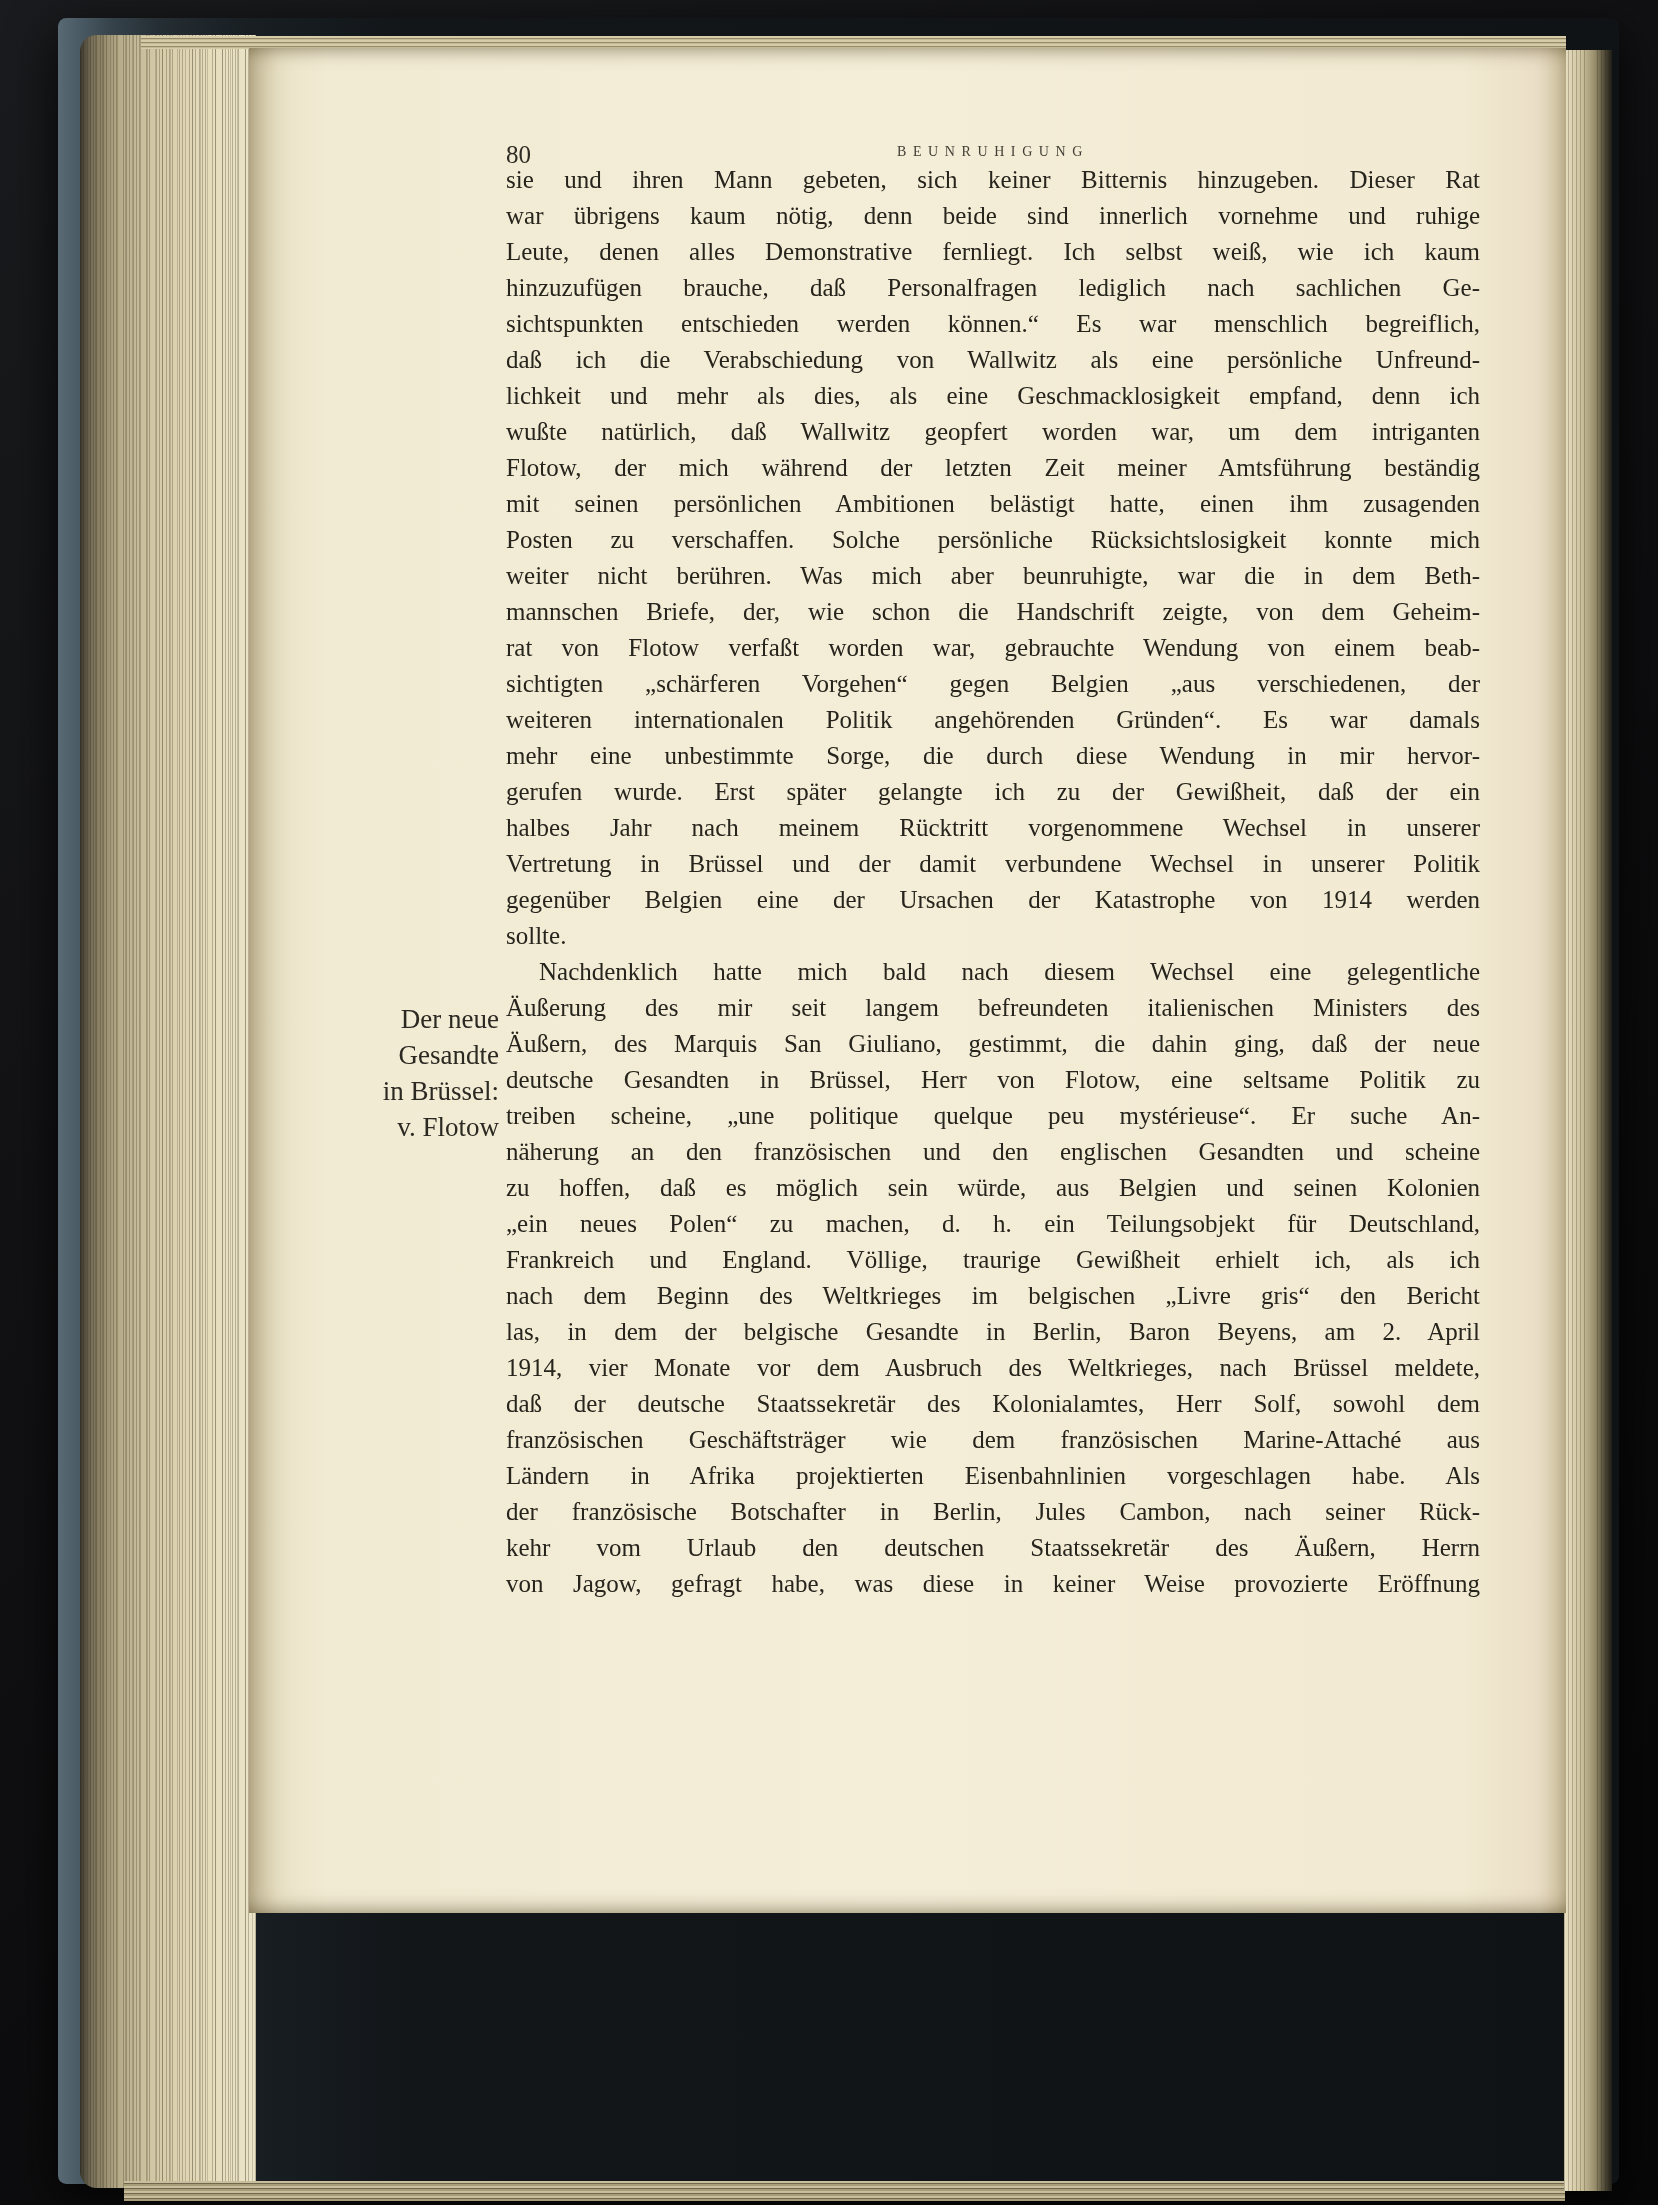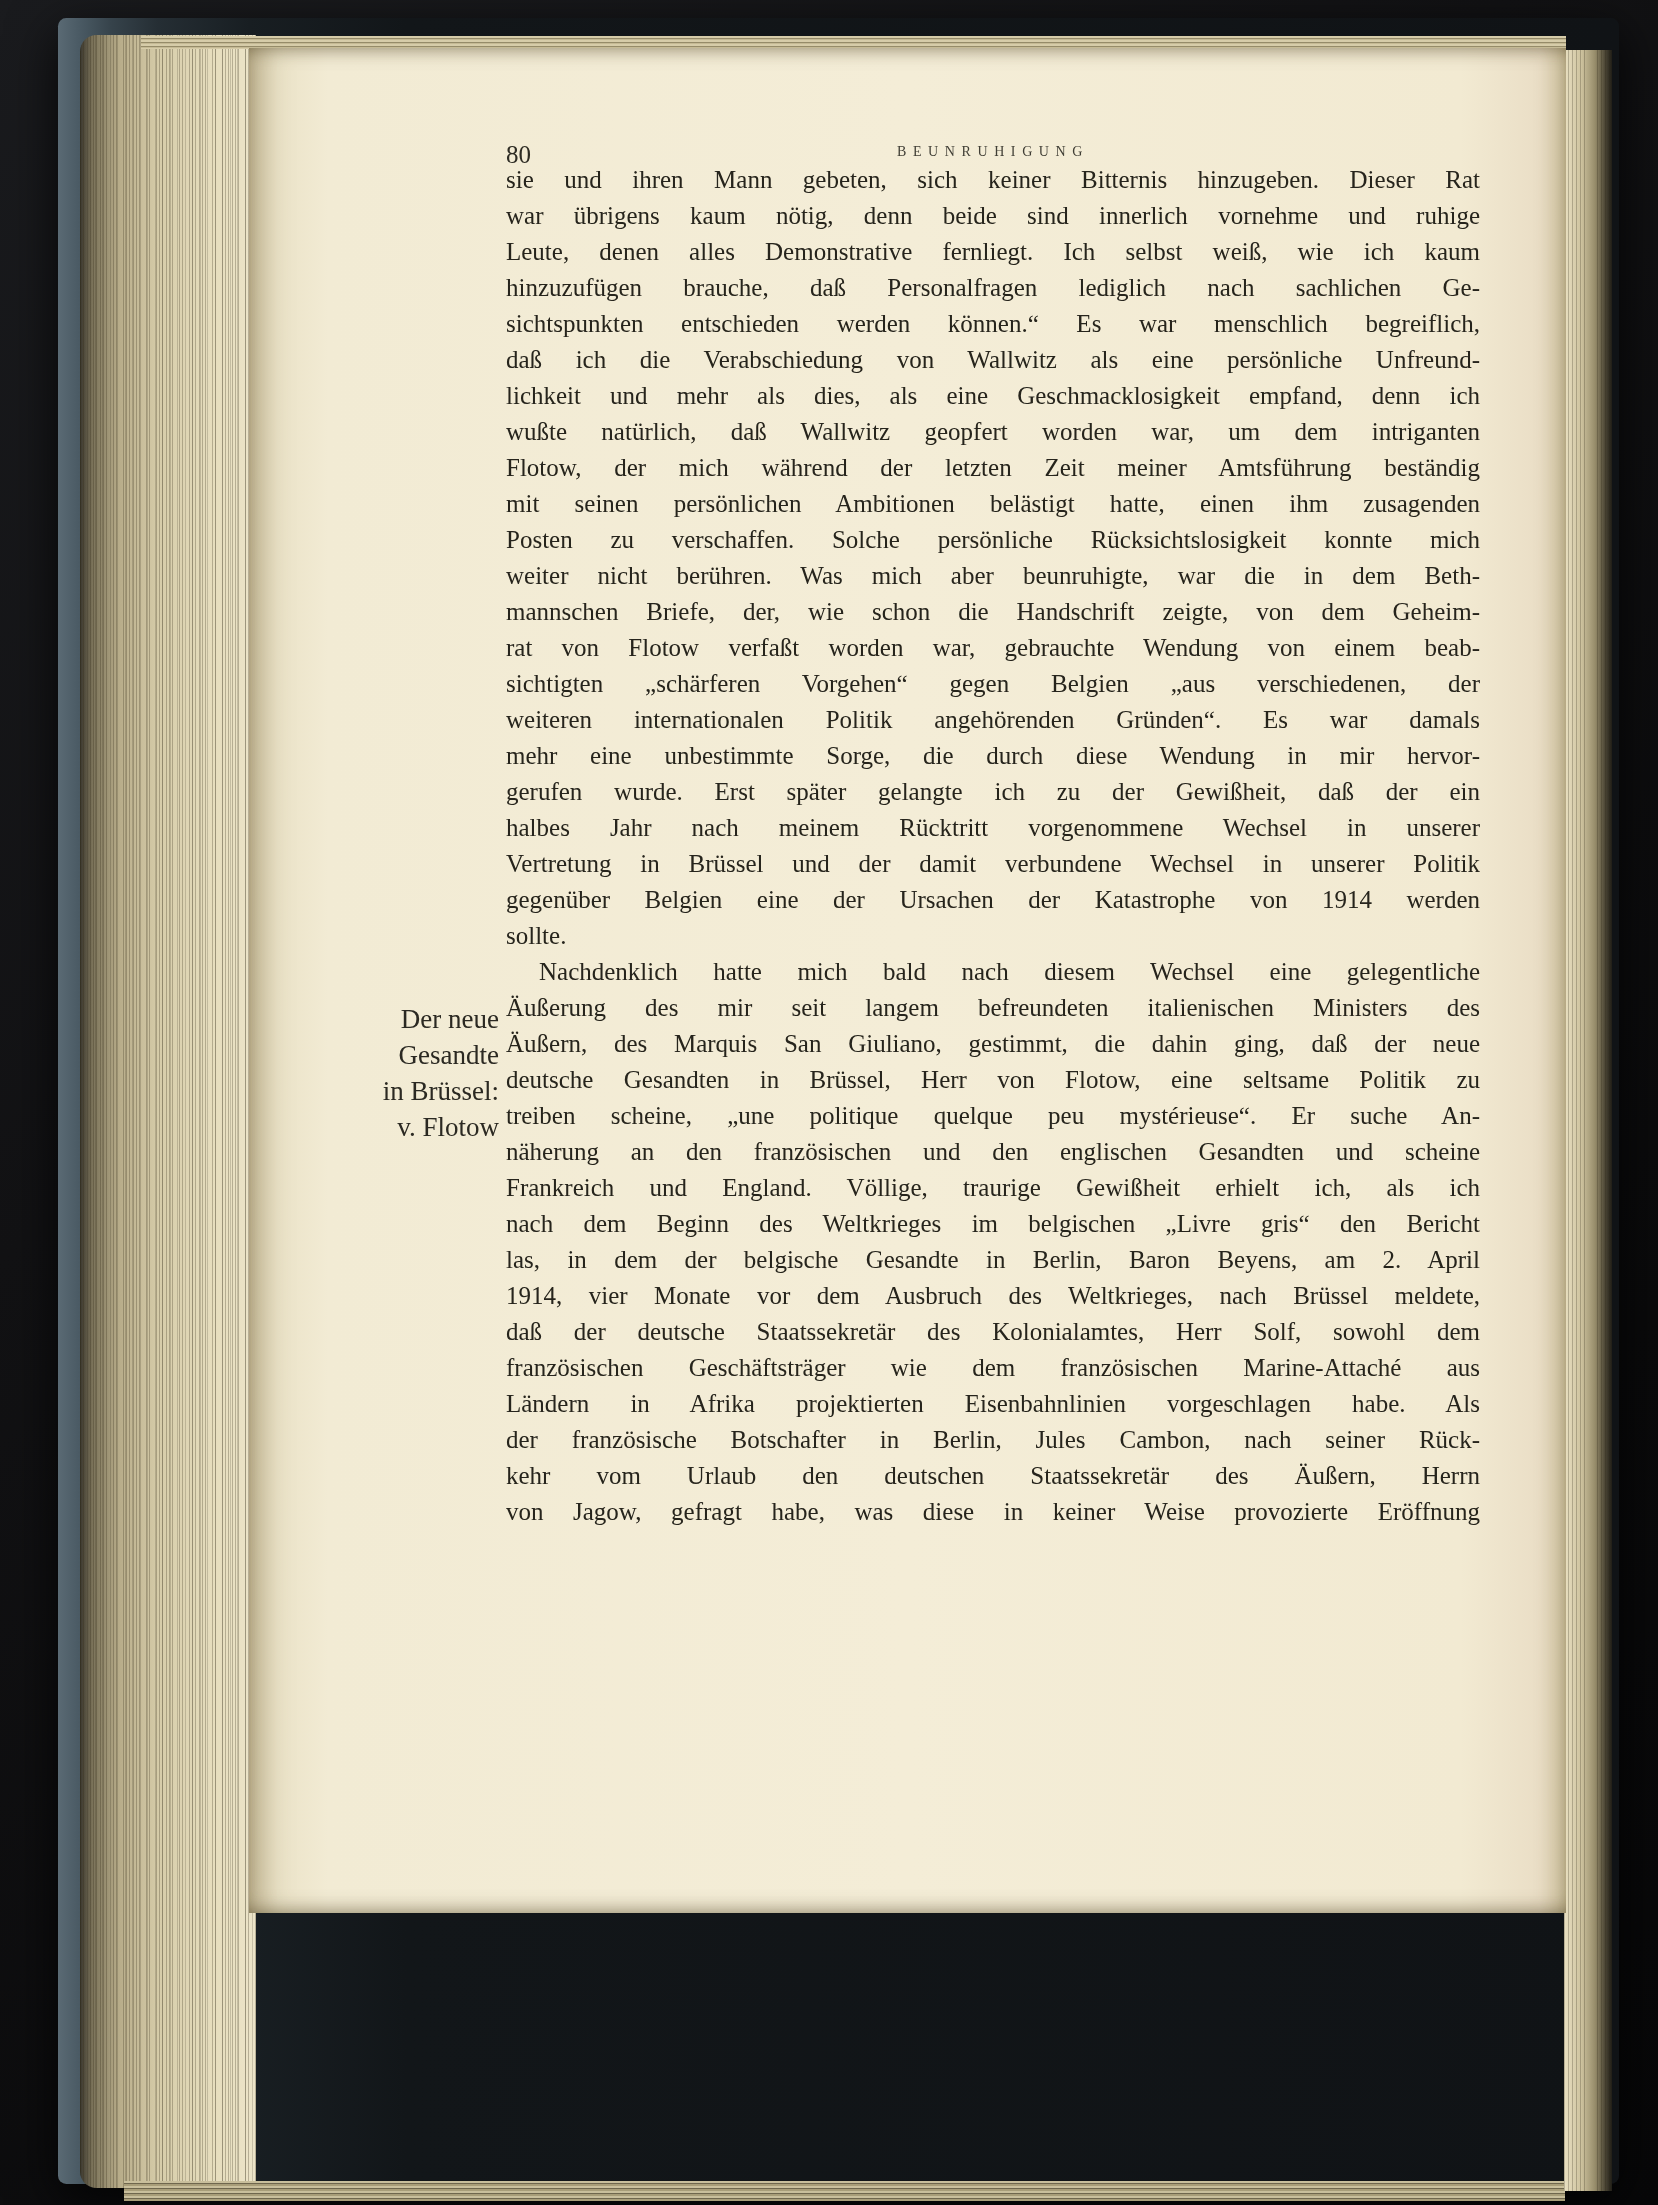--- a/index.html
+++ b/index.html
@@ -92,20 +92,22 @@
           <div class="textline">sollte.</div>
         </div>
 
       <div class="para para-indent">
           <div class="textline">Nachdenklich hatte mich bald nach diesem Wechsel eine gelegentliche</div>
           <div class="textline">Äußerung des mir seit langem befreundeten italienischen Ministers des</div>
           <div class="textline">Äußern, des Marquis San Giuliano, gestimmt, die dahin ging, daß der neue</div>
           <div class="textline">deutsche Gesandten in Brüssel, Herr von Flotow, eine seltsame Politik zu</div>
           <div class="textline">treiben scheine, „une politique quelque peu mystérieuse“. Er suche An-</div>
           <div class="textline">näherung an den französischen und den englischen Gesandten und scheine</div>
+          <div class="textline">zu hoffen, daß es möglich sein würde, aus Belgien und seinen Kolonien</div>
+          <div class="textline">„ein neues Polen“ zu machen, d. h. ein Teilungsobjekt für Deutschland,</div>
           <div class="textline">Frankreich und England. Völlige, traurige Gewißheit erhielt ich, als ich</div>
           <div class="textline">nach dem Beginn des Weltkrieges im belgischen „Livre gris“ den Bericht</div>
           <div class="textline">las, in dem der belgische Gesandte in Berlin, Baron Beyens, am 2. April</div>
           <div class="textline">1914, vier Monate vor dem Ausbruch des Weltkrieges, nach Brüssel meldete,</div>
           <div class="textline">daß der deutsche Staatssekretär des Kolonialamtes, Herr Solf, sowohl dem</div>
           <div class="textline">französischen Geschäftsträger wie dem französischen Marine-Attaché aus</div>
           <div class="textline">Ländern in Afrika projektierten Eisenbahnlinien vorgeschlagen habe. Als</div>
           <div class="textline">der französische Botschafter in Berlin, Jules Cambon, nach seiner Rück-</div>
           <div class="textline">kehr vom Urlaub den deutschen Staatssekretär des Äußern, Herrn</div>
           <div class="textline">von Jagow, gefragt habe, was diese in keiner Weise provozierte Eröffnung</div>

